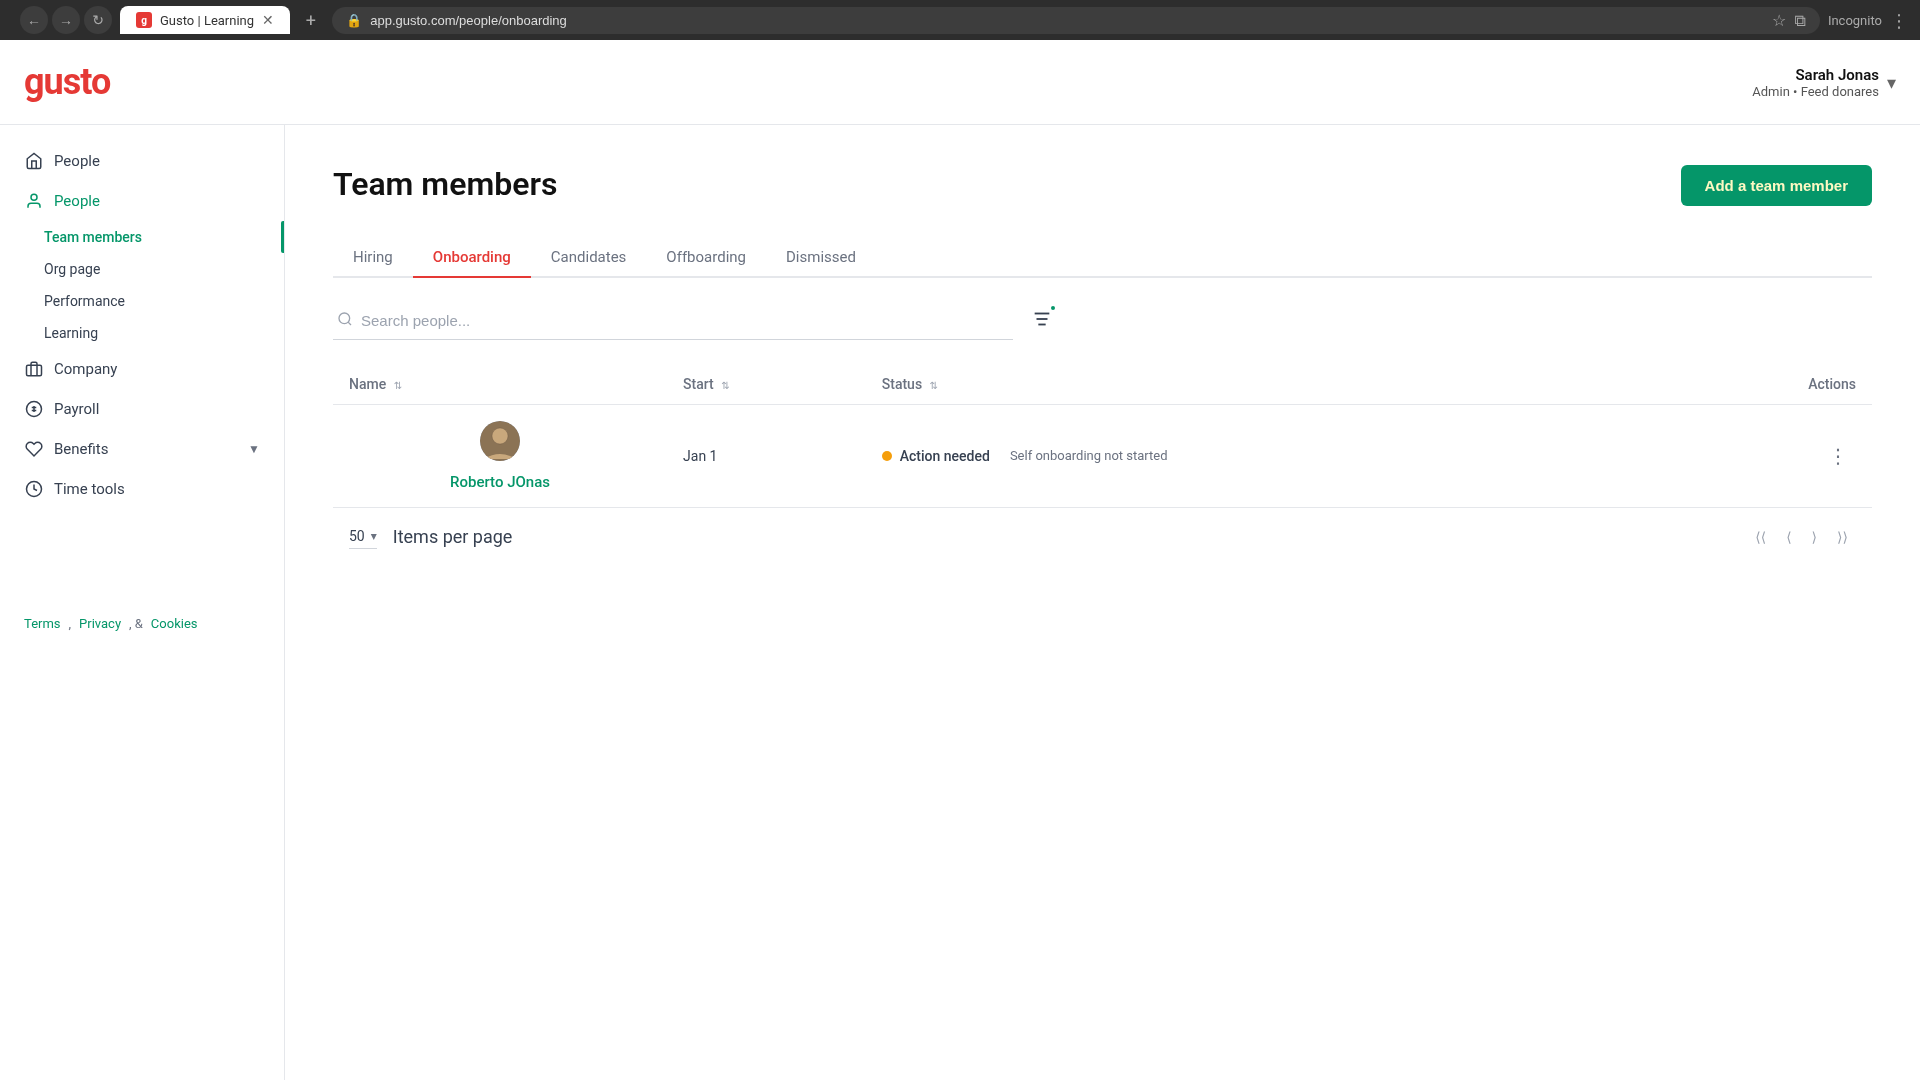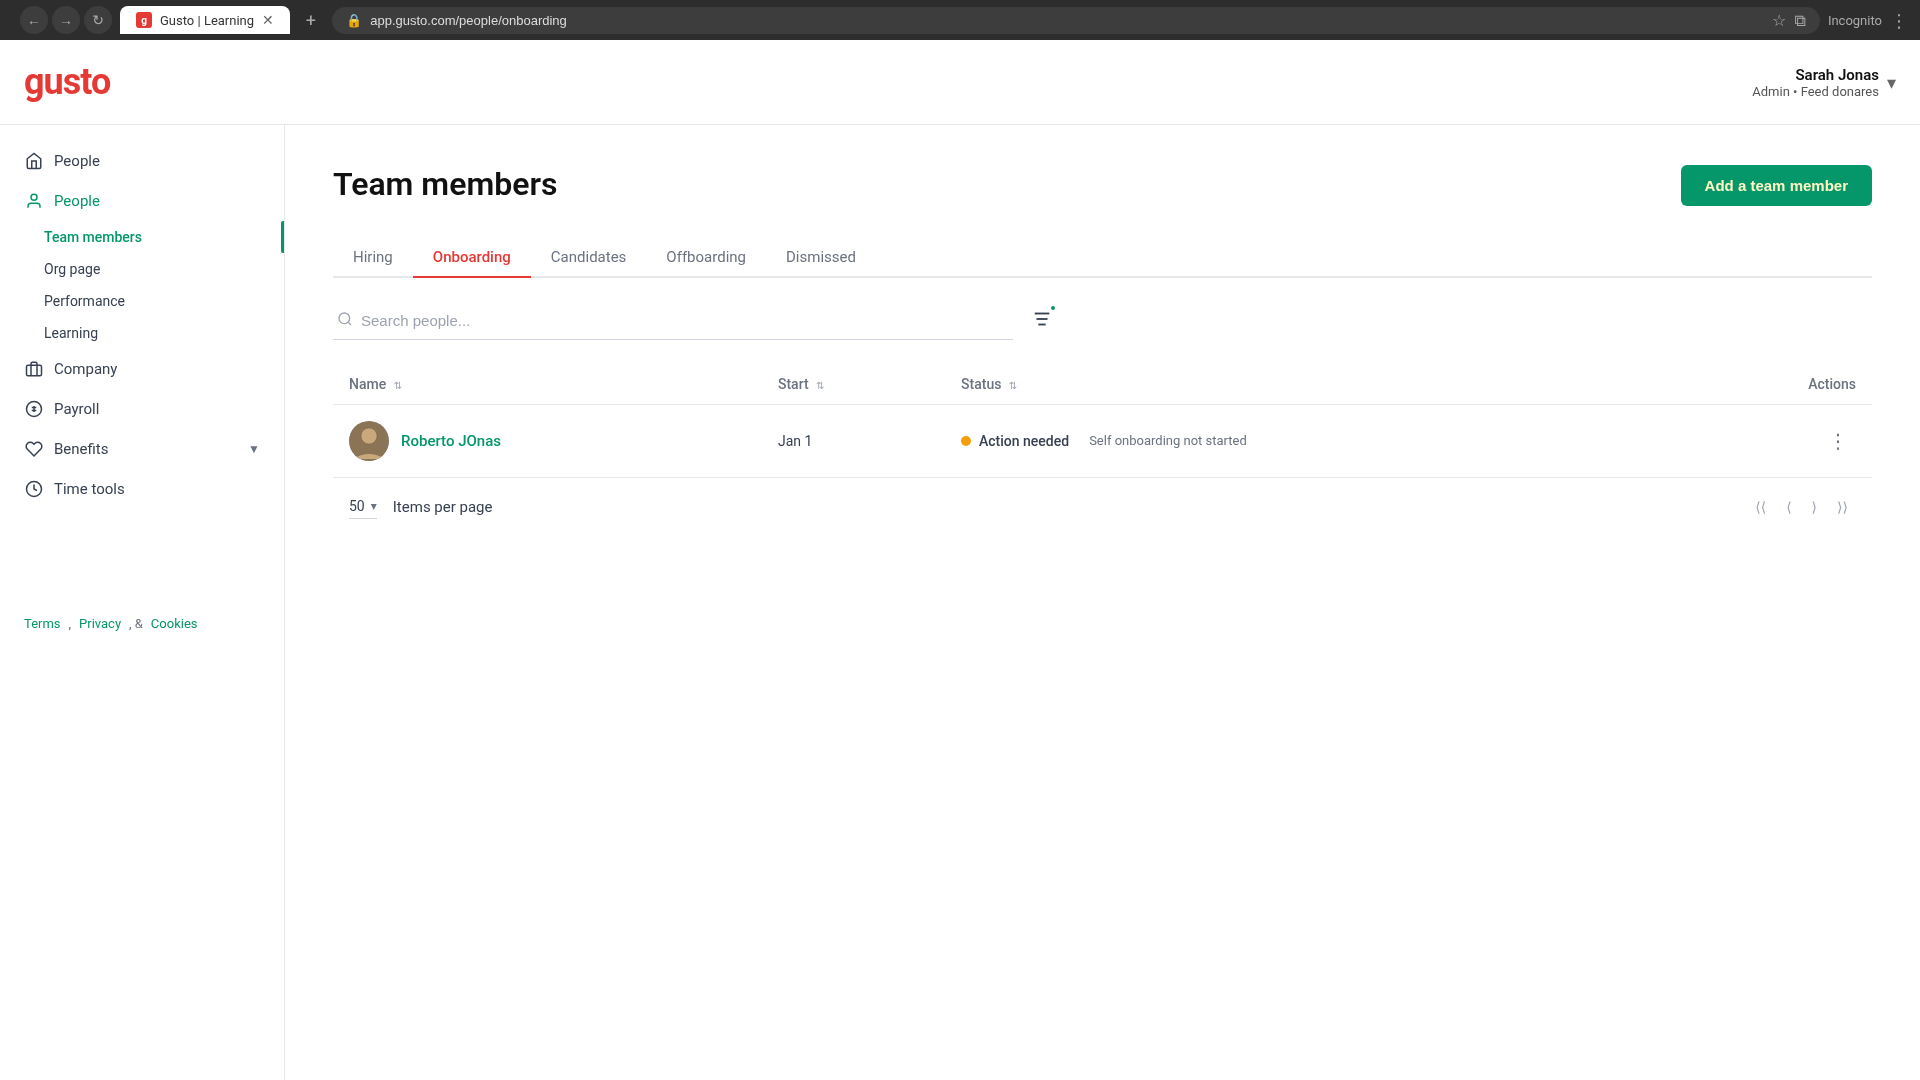--- a/index.html
+++ b/index.html
@@ -58,37 +58,37 @@
     .search-input { border: none; outline: none; font-size: 15px; color: #374151; flex: 1; background: transparent; }
     .search-input::placeholder { color: #9ca3af; }
     .filter-btn { position: relative; cursor: pointer; color: #374151; padding: 6px; }
     .filter-dot { position: absolute; top: 2px; right: 2px; width: 8px; height: 8px; background: #059669; border-radius: 50%; border: 2px solid white; }
 
     
     .table { width: 100%; border-collapse: collapse; }
     .table th { text-align: left; padding: 12px 16px; font-size: 14px; font-weight: 500; color: #6b7280; border-bottom: 1px solid #e5e7eb; }
     .table th .sort-icon { color: #9ca3af; font-size: 10px; margin-left: 4px; }
     .table td { padding: 16px; border-bottom: 1px solid #e5e7eb; font-size: 14px; color: #374151; }
-    .member-cell { display: flex; align-items: center; gap: 12px; }
+    .member-cell { display: flex; align-items: center; gap: 12px; flex-direction: column; }
     .avatar { width: 40px; height: 40px; border-radius: 50%; background: #9ca3af; display: flex; align-items: center; justify-content: center; overflow: hidden; flex-shrink: 0; }
     .avatar svg { width: 40px; height: 40px; }
     .member-link { color: #059669; font-weight: 500; text-decoration: none; font-size: 15px; }
     .status-cell { display: flex; flex-direction: row; gap: 2px; }
     .status-row { display: flex; align-items: center; gap: 8px; }
     .status-dot { width: 10px; height: 10px; border-radius: 50%; background: #f59e0b; flex-shrink: 0; }
     .status-label { font-size: 14px; color: #374151; font-weight: 500; }
     .status-sub { font-size: 13px; color: #6b7280; margin-left: 18px; }
     .actions-btn { background: none; border: none; cursor: pointer; color: #6b7280; font-size: 20px; padding: 4px 8px; border-radius: 4px; }
 
     
     .pagination { display: flex; align-items: center; gap: 16px; padding: 16px 16px; }
     .per-page-select { display: flex; align-items: center; gap: 6px; border-bottom: 1px solid #d1d5db; padding: 4px 0; }
     .per-page-value { font-size: 14px; color: #374151; }
     .per-page-arrow { color: #6b7280; font-size: 12px; cursor: pointer; }
-    .items-per-page-label { font-size: 15px; color: #374151; }
+    .items-per-page-label { font-size: 18px; color: #374151; }
     .page-nav { display: flex; gap: 4px; margin-left: auto; }
     .page-nav-btn { background: none; border: none; color: #9ca3af; cursor: pointer; padding: 4px 8px; font-size: 14px; border-radius: 4px; }
 
     
     .sidebar::-webkit-scrollbar { width: 4px; }
     .sidebar::-webkit-scrollbar-track { background: #f3f4f6; }
     .sidebar::-webkit-scrollbar-thumb { background: #9ca3af; border-radius: 2px; }
   </style>
 </head>
 <body>

